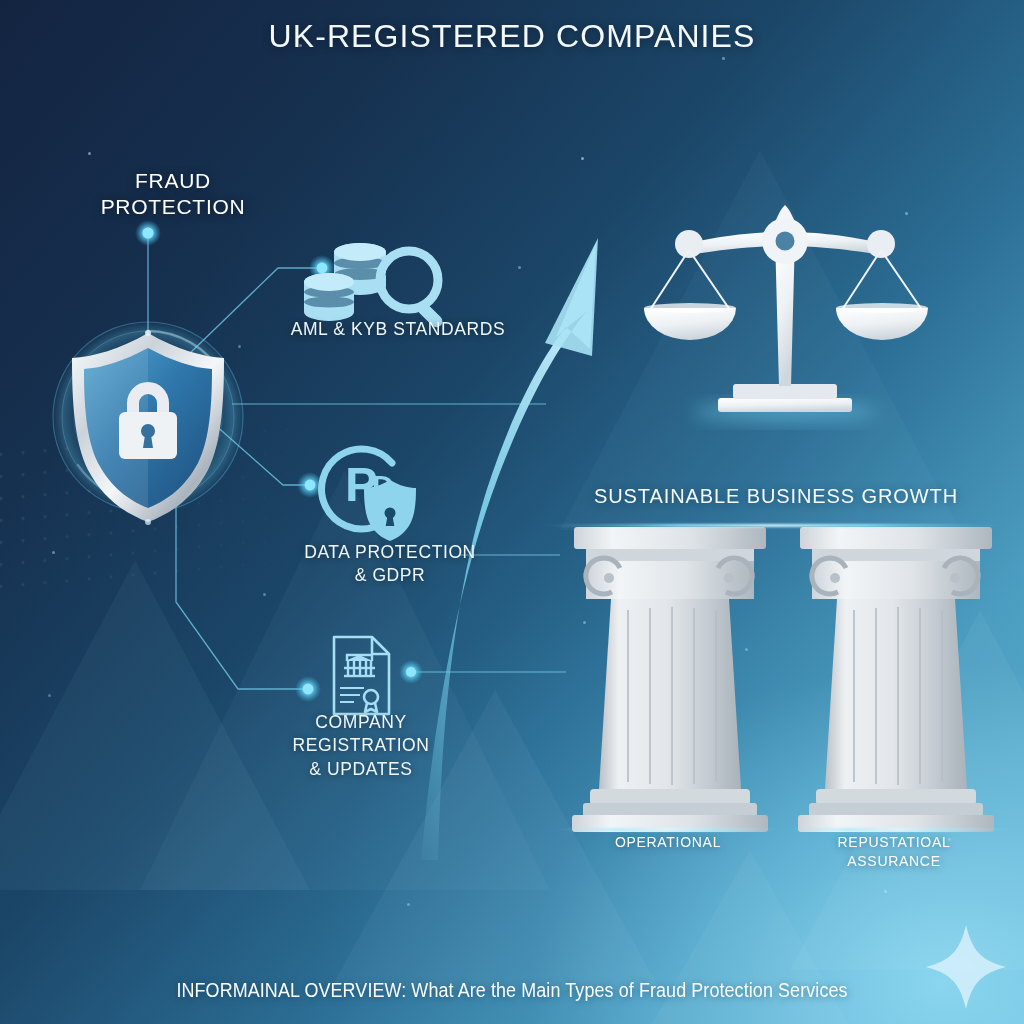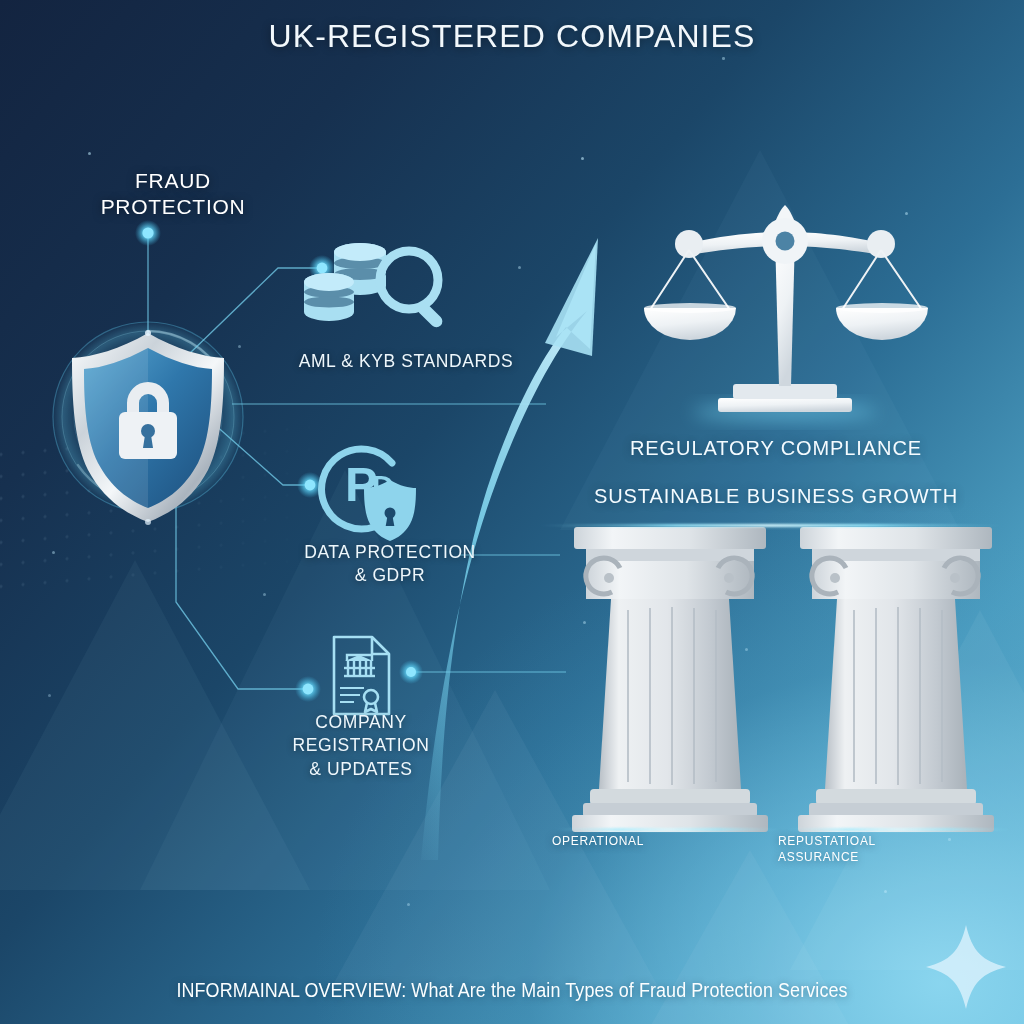--- a/index.html
+++ b/index.html
@@ -91,22 +91,23 @@
     position: absolute;
     text-align: center;
     color: #f4fbff;
     font-size: 20px;
     letter-spacing: 0.9px;
     text-shadow: 0 1px 8px rgba(10,40,60,0.45);
   }
 
   .pillar-label {
     position: absolute;
+    text-align: center;
     color: #ffffff;
-    font-size: 12px;
+    font-size: 14px;
     line-height: 1.35;
     letter-spacing: 0.7px;
     text-shadow: 0 1px 7px rgba(10,50,75,0.5);
   }
 
   .footer-text {
     position: absolute;
     left: 0; right: 0; top: 979px;
     text-align: center;
     color: #fbfeff;
@@ -403,36 +404,35 @@
 
   <div class="glowline" style="left:536px; top:524px; width:470px;"></div>
   <div class="glowline" style="left:552px; top:828px; width:232px; opacity:.8;"></div>
   <div class="glowline" style="left:782px; top:828px; width:232px; opacity:.8;"></div>
 
   <div class="node-title">
     <div>FRAUD</div>
     <div>PROTECTION</div>
   </div>
 
-  <div class="branch-label" style="left:256px; top:318px; width:300px;margin-top:32px;">
+  <div class="branch-label" style="left:248px; top:318px; width:300px;">
     <div>AML &amp; KYB STANDARDS</div>
   </div>
 
   <div class="branch-label" style="left:240px; top:541px; width:300px;">
     <div>DATA PROTECTION</div>
     <div>&amp; GDPR</div>
   </div>
 
   <div class="branch-label" style="left:246px; top:711px; width:230px;text-align:center;">
     <div>COMPANY</div>
     <div>REGISTRATION</div>
     <div>&amp; UPDATES</div>
   </div>
 
-  <div class="right-head" style="left:556px; top:437px; width:440px;">REGULATORY COMPLIANCE</div>
 
   <div class="right-head" style="left:536px; top:485px; width:480px;">SUSTAINABLE BUSINESS GROWTH</div>
 
   <div class="pillar-label" style="left:552px; top:833px; width:232px;">
     <div>OPERATIONAL</div>
   </div>
 
   <div class="pillar-label" style="left:778px; top:833px; width:232px;">
     <div>REPUSTATIOAL</div>
     <div>ASSURANCE</div>

